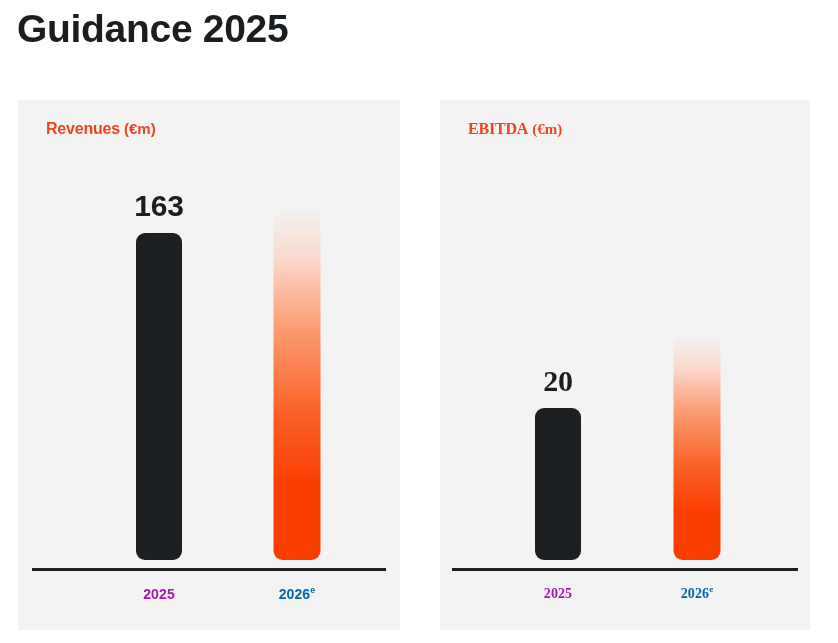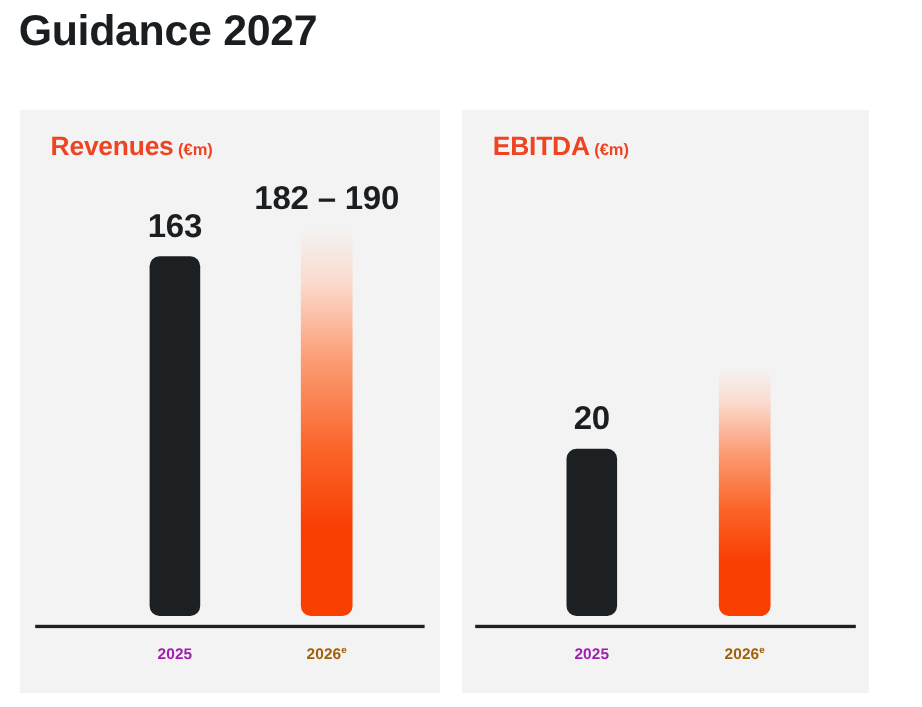--- a/index.html
+++ b/index.html
@@ -30,30 +30,30 @@
   }
 
   
   .panel {
     position: absolute;
     top: 100px;
     height: 530px;
     background: #f3f3f3;
   }
   .panel.left  { left: 18px;  width: 382px; }
-  .panel.right { left: 420px; width: 370px; }
+  .panel.right { left: 440px; width: 370px; font-family: Liberation Serif, serif; }
 
   .panel-header {
     position: absolute;
     top: 20px;
     left: 28px;
     white-space: nowrap;
   }
   .panel-header .metric {
-    font-size: 24px;
+    font-size: 16px;
     font-weight: bold;
     color: #ee4422;
     letter-spacing: -0.2px;
     text-align: right;
   }
   .panel-header .unit {
     font-size: 15px;
     font-weight: bold;
     color: #ee4422;
     margin-left: 4px;
@@ -121,55 +121,54 @@
     position: absolute;
     bottom: 28px;
     left: 50%;
     transform: translateX(-50%);
     font-size: 14px;
     font-weight: bold;
     white-space: nowrap;
     letter-spacing: 0.1px;
   }
   .bar-tick.actual   { color: #a21caf; }
-  .bar-tick.estimate { color: #a16207; }
+  .bar-tick.estimate { color: #0369a1; }
   .bar-tick sup {
     font-size: 9px;
     vertical-align: super;
     line-height: 0;
   }
 
   
   .panel.left  .bar-group.g1 { left: 81px;  }
   .panel.left  .bar-group.g2 { left: 219px; }
   
   .panel.right .bar-group.g1 { left: 58px;  }
   .panel.right .bar-group.g2 { left: 197px; }
 </style>
 </head>
 <body>
 
-<div class="slide-title">Guidance 2027</div>
+<div class="slide-title">Guidance 2025</div>
 
 <div class="panel left">
   <div class="panel-header">
     <span class="metric">Revenues</span><span class="unit">(€m)</span>
   </div>
 
   <div class="plot">
     <div class="axis-line"></div>
 
     <div class="bar-group g1">
       <div class="bar-value" style="bottom:407px">163</div>
       <div class="bar actual" style="height:327px"></div>
       <div class="bar-tick actual"><span>2025</span></div>
     </div>
 
     <div class="bar-group g2">
-      <div class="bar-value" style="bottom:432px">182 – 190</div>
       <div class="bar estimate" style="height:352px"></div>
       <div class="bar-tick estimate"><span>2026</span><sup>e</sup></div>
     </div>
   </div>
 </div>
 
 <div class="panel right">
   <div class="panel-header">
     <span class="metric">EBITDA</span><span class="unit">(€m)</span>
   </div>

